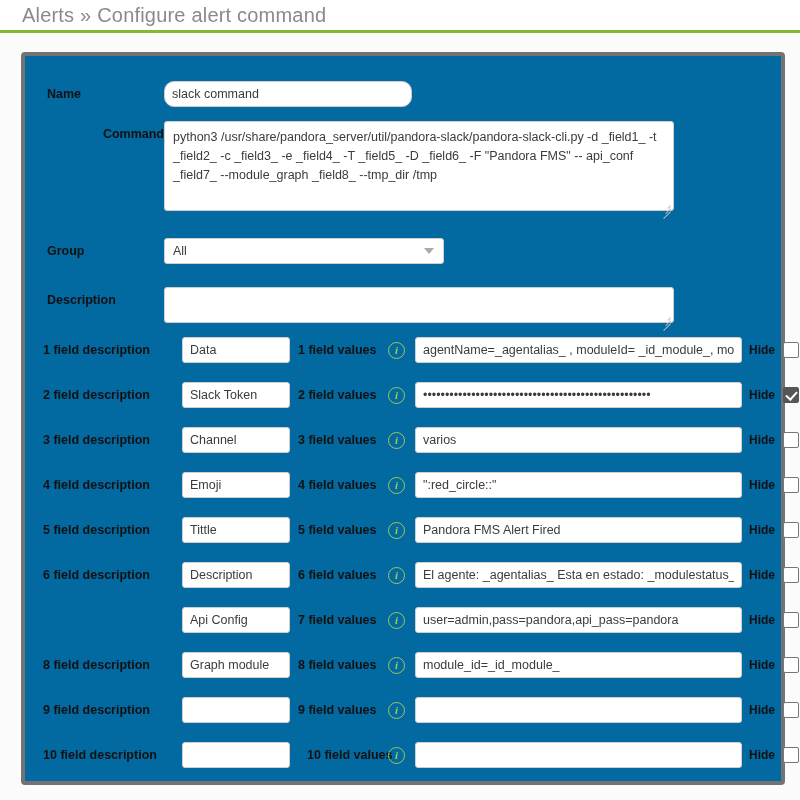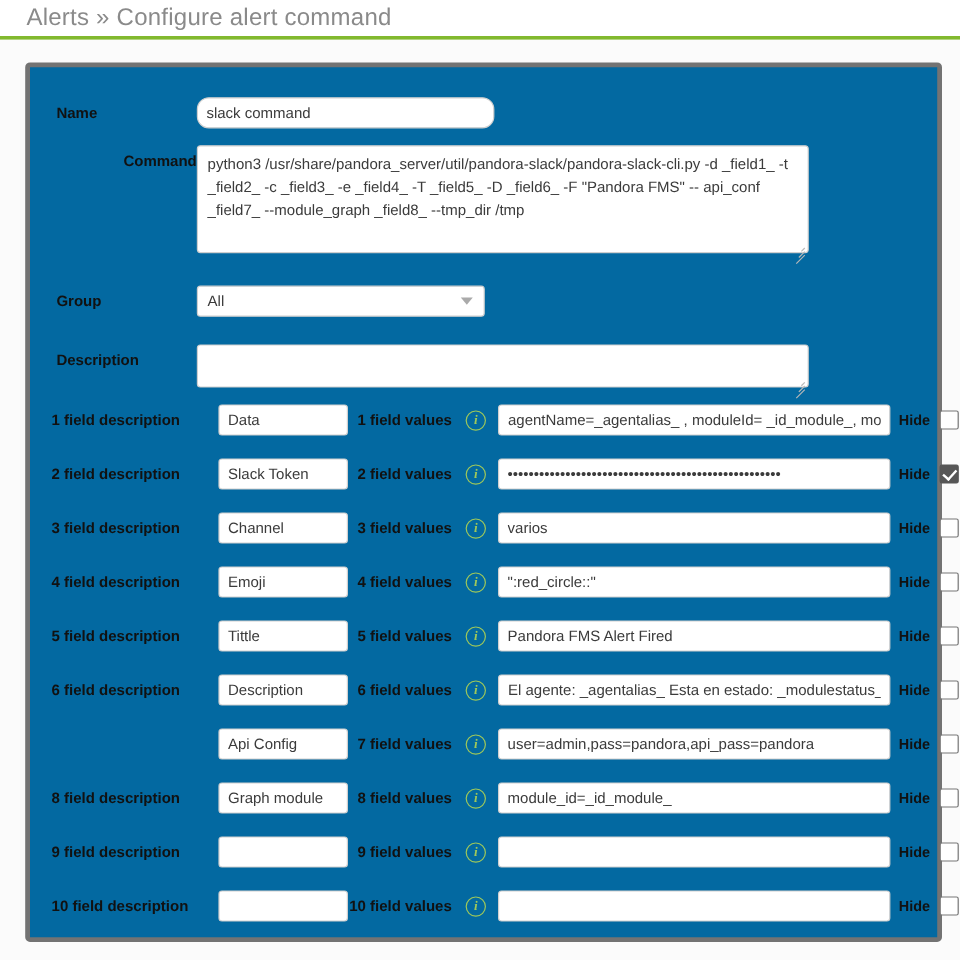--- a/index.html
+++ b/index.html
@@ -157,21 +157,21 @@
     content: "";
     position: absolute;
     left: 4px; top: 1px;
     width: 5px; height: 9px;
     border: solid #ffffff;
     border-width: 0 2px 2px 0;
     transform: rotate(42deg);
   }
   
   .fr.wide .desc-label { width: 136px; }
-  .fr.wide .val-label { left: 248px; }
+  .fr.wide .val-label { left: 264px; }
 </style>
 </head>
 <body>
 
 <div id="page-header">
   <div id="page-title">Alerts » Configure alert command</div>
 </div>
 
 <div id="content-card">
 
@@ -187,21 +187,21 @@
       <span class="grip">
           <i></i>
           <i></i>
           <i></i>
         </span>
     </div>
   </div>
 
   <div class="form-row" style="left:22px; top:182px;">
     <div class="field-label" style="width:117px;">Group</div>
-    <div class="selectbox" style="width:240px;">
+    <div class="selectbox" style="width:280px;">
       <span>All</span>
       <span class="caret"></span>
     </div>
   </div>
 
   <div class="form-row" style="left:22px; top:231px;">
     <div class="field-label" style="width:117px;">Description</div>
     <div style="position:relative;">
       <textarea class="txt" style="width: 510px; height: 36px;"></textarea>
       <span class="grip">

